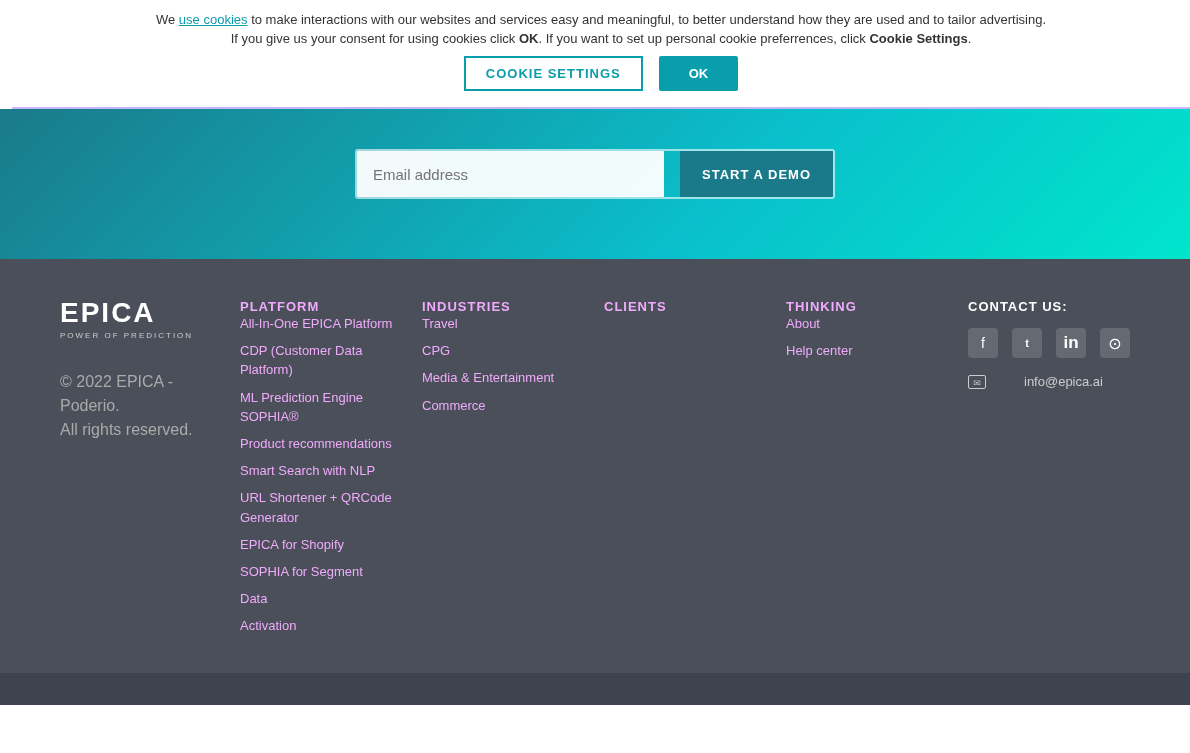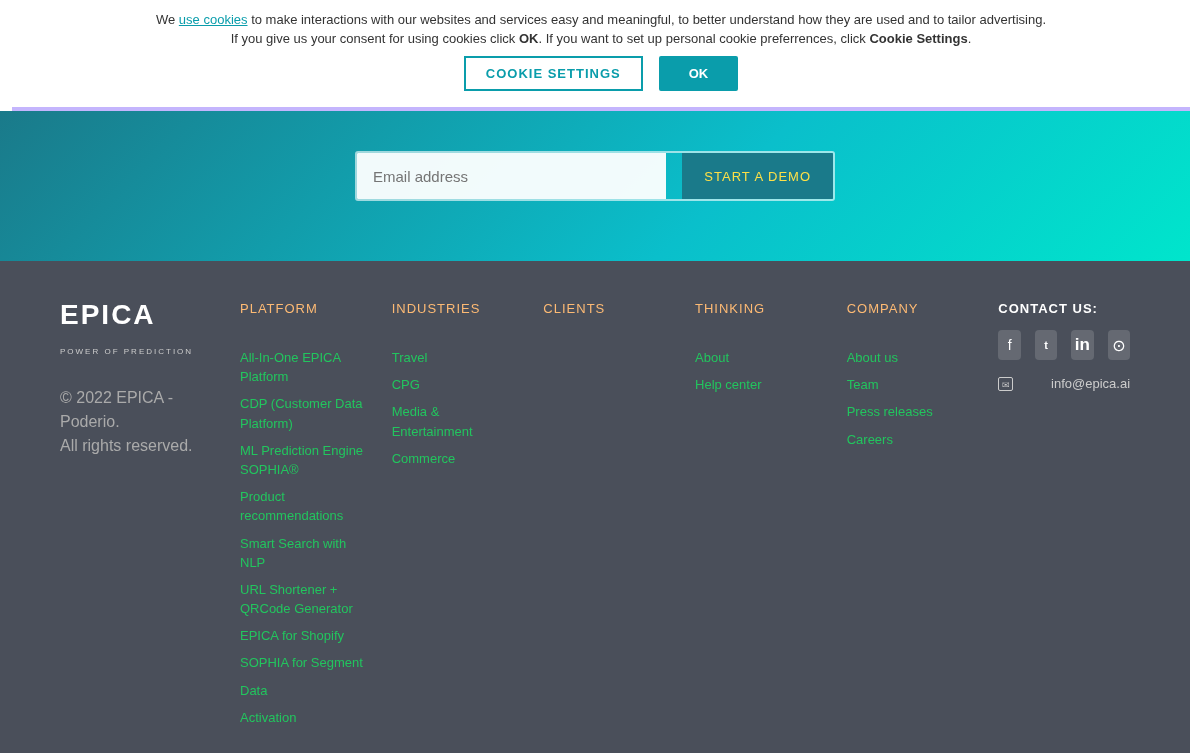--- a/index.html
+++ b/index.html
@@ -5,21 +5,21 @@
     * { margin: 0; padding: 0; box-sizing: border-box; }
     body { font-family: Arial, sans-serif; background: #fff; width: 1190px; }
 
     
     .cookie-banner {
       background: #fff;
       text-align: center;
       padding: 12px 20px 16px;
       font-size: 13px;
       color: #333;
-      border-bottom: 4px solid #c4b5fd;
+      border-bottom: 2px solid #c4b5fd;
       position: relative;
       z-index: 10;
       margin-left: 12px;
     }
     .cookie-banner a {
       color: #0a9dab;
       text-decoration: underline;
     }
     .cookie-banner .cookie-line2 {
       margin-top: 4px;
@@ -76,25 +76,25 @@
       flex: 1;
       border: none;
       outline: none;
       padding: 0 16px;
       font-size: 15px;
       color: #999;
       background: rgba(255,255,255,0.95);
     }
     .btn-demo {
       background: #1a7a8a;
-      color: #fde047;
+      color: #ffffff;
       border: none;
       padding: 8px 22px;
       font-size: 13px;
-      font-weight: normal;
+      font-weight: bold;
       letter-spacing: 1px;
       cursor: pointer;
       text-transform: uppercase;
       white-space: nowrap;
     }
 
     
     .footer {
       background: #4a4f5a;
       color: #ccc;
@@ -119,48 +119,48 @@
       font-weight: 900;
       color: #fff;
       letter-spacing: 2px;
       line-height: 1;
     }
     .epica-logo .logo-sub {
       font-size: 8px;
       color: #ccc;
       letter-spacing: 2px;
       text-transform: uppercase;
-      margin-top: 18px;
+      margin-top: 4px;
     }
     .footer-copyright {
       font-size: 16px;
       color: #aaa;
       line-height: 1.5;
       margin-top: 30px;
     }
     .footer-col {
       flex: 1;
       min-width: 110px;
     }
     .footer-col h4 {
-      color: #fdba74;
-      font-size: 13px;
-      font-weight: normal;
+      color: #f0abfc;
+      font-size: 13px;
+      font-weight: bold;
       letter-spacing: 1px;
       text-transform: uppercase;
-      margin-bottom: 32px;
+      margin-bottom: 0;
     }
     .footer-col ul {
       list-style: none;
     }
     .footer-col ul li {
       margin-bottom: 8px;
     }
     .footer-col ul li a {
-      color: #22c55e;
+      color: #f0abfc;
       text-decoration: none;
       font-size: 13px;
       line-height: 1.4;
     }
     .contact-col {
       min-width: 130px;
     }
     .contact-col h4 {
       color: #fff;
       font-size: 13px;
@@ -273,29 +273,20 @@
     </div>
 
     <div class="footer-col">
       <h4>THINKING</h4>
       <ul>
         <li><a href="#">About</a></li>
         <li><a href="#">Help center</a></li>
       </ul>
     </div>
 
-    <div class="footer-col">
-      <h4>COMPANY</h4>
-      <ul>
-        <li><a href="#">About us</a></li>
-        <li><a href="#">Team</a></li>
-        <li><a href="#">Press releases</a></li>
-        <li><a href="#">Careers</a></li>
-      </ul>
-    </div>
 
     <div class="footer-col contact-col">
       <h4>CONTACT US:</h4>
       <div class="social-icons">
         <a href="#" class="social-icon">f</a>
         <a href="#" class="social-icon" style="font-size:11px;font-weight:bold;">t</a>
         <a href="#" class="social-icon" style="font-size:17px;font-weight:bold;">in</a>
         <a href="#" class="social-icon" style="font-size:16px;">⊙</a>
       </div>
       <div class="contact-email">

